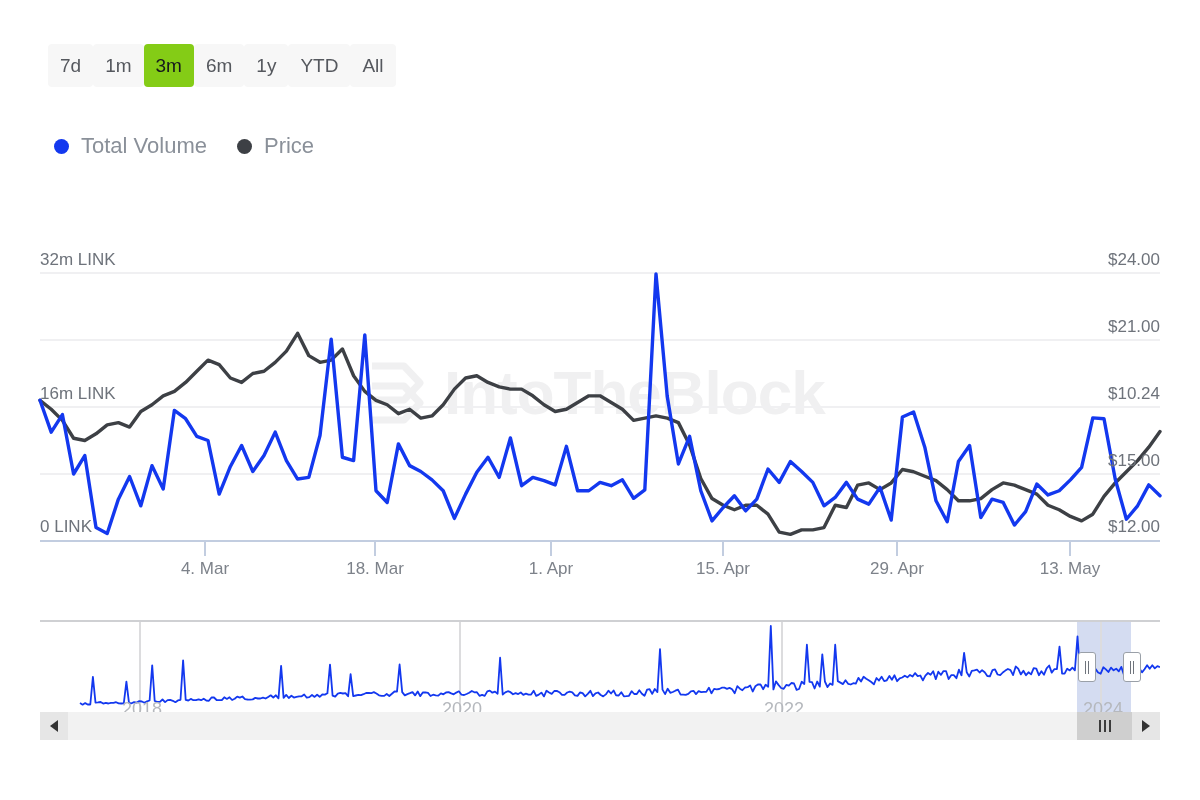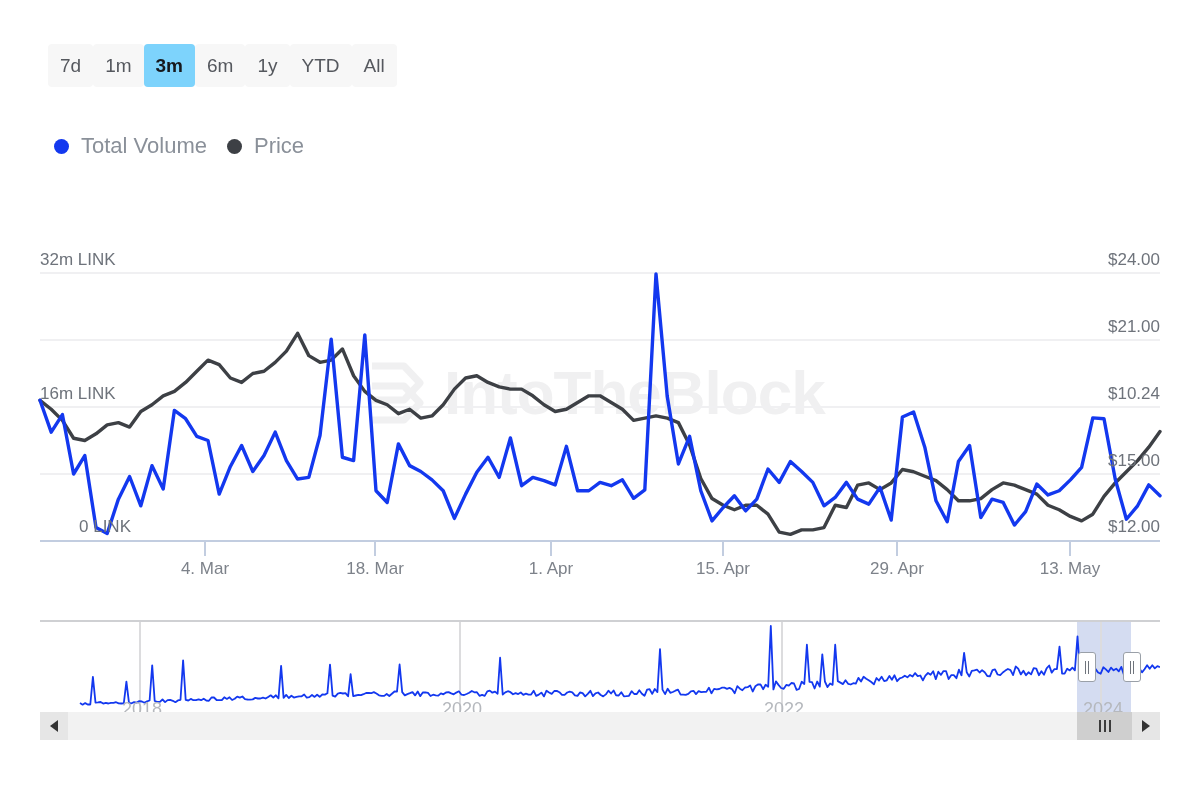--- a/index.html
+++ b/index.html
@@ -36,33 +36,33 @@
     line-height: 1;
     height: 43px;
     box-sizing: border-box;
     display: flex;
     align-items: center;
     justify-content: center;
     cursor: pointer;
     white-space: nowrap;
   }
   .range-btn.active {
-    background: #7dd3fc;
+    background: #84cc16;
     color: #16181c;
-    font-weight: bold;
+    font-weight: normal;
   }
 
   
   .legend {
     position: absolute;
     left: 54px;
     top: 135px;
     display: flex;
     align-items: center;
-    gap: 4px;
+    gap: 14px;
   }
   .legend-item {
     display: flex;
     align-items: center;
     gap: 12px;
     cursor: pointer;
   }
   .legend-item + .legend-item { margin-left: 16px; }
   .legend-dot {
     width: 15px;
@@ -276,21 +276,21 @@
         <line x1="897" x2="897" y1="541" y2="556" stroke="#c2cde0" stroke-width="2"></line>
         <line x1="1070" x2="1070" y1="541" y2="556" stroke="#c2cde0" stroke-width="2"></line>
       </g>
     <line id="baseline" x1="40" y1="541" x2="1160" y2="541" stroke="#c2cde0" stroke-width="2"></line>
     <path id="price-path" fill="none" stroke="#3d4045" stroke-width="3.4" stroke-linejoin="round" stroke-linecap="round" d="M40.00 400.30 L51.20 409.23 L62.40 420.40 L73.60 438.27 L84.80 440.50 L96.00 433.80 L107.20 424.87 L118.40 422.63 L129.60 427.10 L140.80 411.47 L152.00 404.77 L163.20 395.83 L174.40 391.37 L185.60 382.43 L196.80 371.27 L208.00 360.10 L219.20 364.57 L230.40 377.97 L241.60 382.43 L252.80 373.50 L264.00 371.27 L275.20 362.33 L286.40 351.17 L297.60 333.30 L308.80 355.63 L320.00 362.33 L331.20 360.10 L342.40 348.93 L353.60 375.73 L364.80 391.37 L376.00 400.30 L387.20 404.77 L398.40 413.70 L409.60 409.23 L420.80 418.17 L432.00 415.93 L443.20 404.77 L454.40 389.13 L465.60 377.97 L476.80 375.73 L488.00 382.43 L499.20 386.90 L510.40 389.13 L521.60 389.13 L532.80 395.83 L544.00 404.77 L555.20 411.47 L566.40 409.23 L577.60 402.53 L588.80 395.83 L600.00 395.83 L611.20 402.53 L622.40 409.23 L633.60 420.40 L644.80 418.17 L656.00 415.93 L667.20 418.17 L678.40 422.63 L689.60 444.97 L700.80 478.47 L712.00 498.57 L723.20 505.27 L734.40 509.73 L745.60 505.27 L756.80 505.27 L768.00 514.20 L779.20 532.07 L790.40 534.30 L801.60 529.83 L812.80 529.83 L824.00 527.60 L835.20 505.27 L846.40 507.50 L857.60 485.17 L868.80 482.93 L880.00 489.63 L891.20 482.93 L902.40 469.53 L913.60 471.77 L924.80 476.23 L936.00 480.70 L947.20 489.63 L958.40 500.80 L969.60 500.80 L980.80 498.57 L992.00 489.63 L1003.20 482.93 L1014.40 485.17 L1025.60 489.63 L1036.80 494.10 L1048.00 505.27 L1059.20 509.73 L1070.40 516.43 L1081.60 520.90 L1092.80 514.20 L1104.00 496.33 L1115.20 482.93 L1126.40 471.77 L1137.60 460.60 L1148.80 447.20 L1160.00 431.57"></path>
     <path id="volume-path" fill="none" stroke="#1338ef" stroke-width="3.4" stroke-linejoin="round" stroke-linecap="round" d="M40.00 400.30 L51.20 432.13 L62.40 414.54 L73.60 474.00 L84.80 455.57 L96.00 527.60 L107.20 533.46 L118.40 499.13 L129.60 476.51 L140.80 505.82 L152.00 465.63 L163.20 489.07 L174.40 410.35 L185.60 418.73 L196.80 436.31 L208.00 440.50 L219.20 494.10 L230.40 466.46 L241.60 445.52 L252.80 471.49 L264.00 455.57 L275.20 432.13 L286.40 460.60 L297.60 479.02 L308.80 477.35 L320.00 435.48 L331.20 339.16 L342.40 457.25 L353.60 460.60 L364.80 334.98 L376.00 490.75 L387.20 502.48 L398.40 443.85 L409.60 465.63 L420.80 471.49 L432.00 479.86 L443.20 490.75 L454.40 518.39 L465.60 494.10 L476.80 472.32 L488.00 457.25 L499.20 477.35 L510.40 437.99 L521.60 485.73 L532.80 477.35 L544.00 480.70 L555.20 484.89 L566.40 446.36 L577.60 490.75 L588.80 490.75 L600.00 482.38 L611.20 485.73 L622.40 479.86 L633.60 498.29 L644.80 489.91 L656.00 273.84 L667.20 396.11 L678.40 463.95 L689.60 436.31 L700.80 490.75 L712.00 520.90 L723.20 507.50 L734.40 495.77 L745.60 510.85 L756.80 499.13 L768.00 468.98 L779.20 482.38 L790.40 461.44 L801.60 471.49 L812.80 482.38 L824.00 505.82 L835.20 497.45 L846.40 482.38 L857.60 499.13 L868.80 504.15 L880.00 487.40 L891.20 520.06 L902.40 417.05 L913.60 412.02 L924.80 447.20 L936.00 500.80 L947.20 521.74 L958.40 461.44 L969.60 445.52 L980.80 517.55 L992.00 499.13 L1003.20 502.48 L1014.40 525.09 L1025.60 511.69 L1036.80 484.05 L1048.00 494.94 L1059.20 490.75 L1070.40 479.86 L1081.60 467.30 L1092.80 417.89 L1104.00 418.73 L1115.20 479.02 L1126.40 519.23 L1137.60 505.82 L1148.80 484.89 L1160.00 495.77"></path>
   </svg>
 
   <span class="axis-label" style="left:40px;top:251px;">32m LINK</span>
   <span class="axis-label" style="left:40px;top:385px;">16m LINK</span>
-  <span class="axis-label" style="left:40px;top:518px;margin-left:39px;">0 LINK</span>
+  <span class="axis-label" style="left:40px;top:518px;">0 LINK</span>
 
   <span class="axis-label right" style="right:40px;top:251px;">$24.00</span>
   <span class="axis-label right" style="right:40px;top:318px;">$21.00</span>
   <span class="axis-label right" style="right:40px;top:385px;">$10.24</span>
   <span class="axis-label right" style="right:40px;top:452px;">$15.00</span>
   <span class="axis-label right" style="right:40px;top:518px;">$12.00</span>
 
   <span class="xtick-label" style="left:205px;top:560px;text-align:center;">4. Mar</span>
   <span class="xtick-label" style="left:375px;top:560px;">18. Mar</span>
   <span class="xtick-label" style="left:551px;top:560px;">1. Apr</span>

